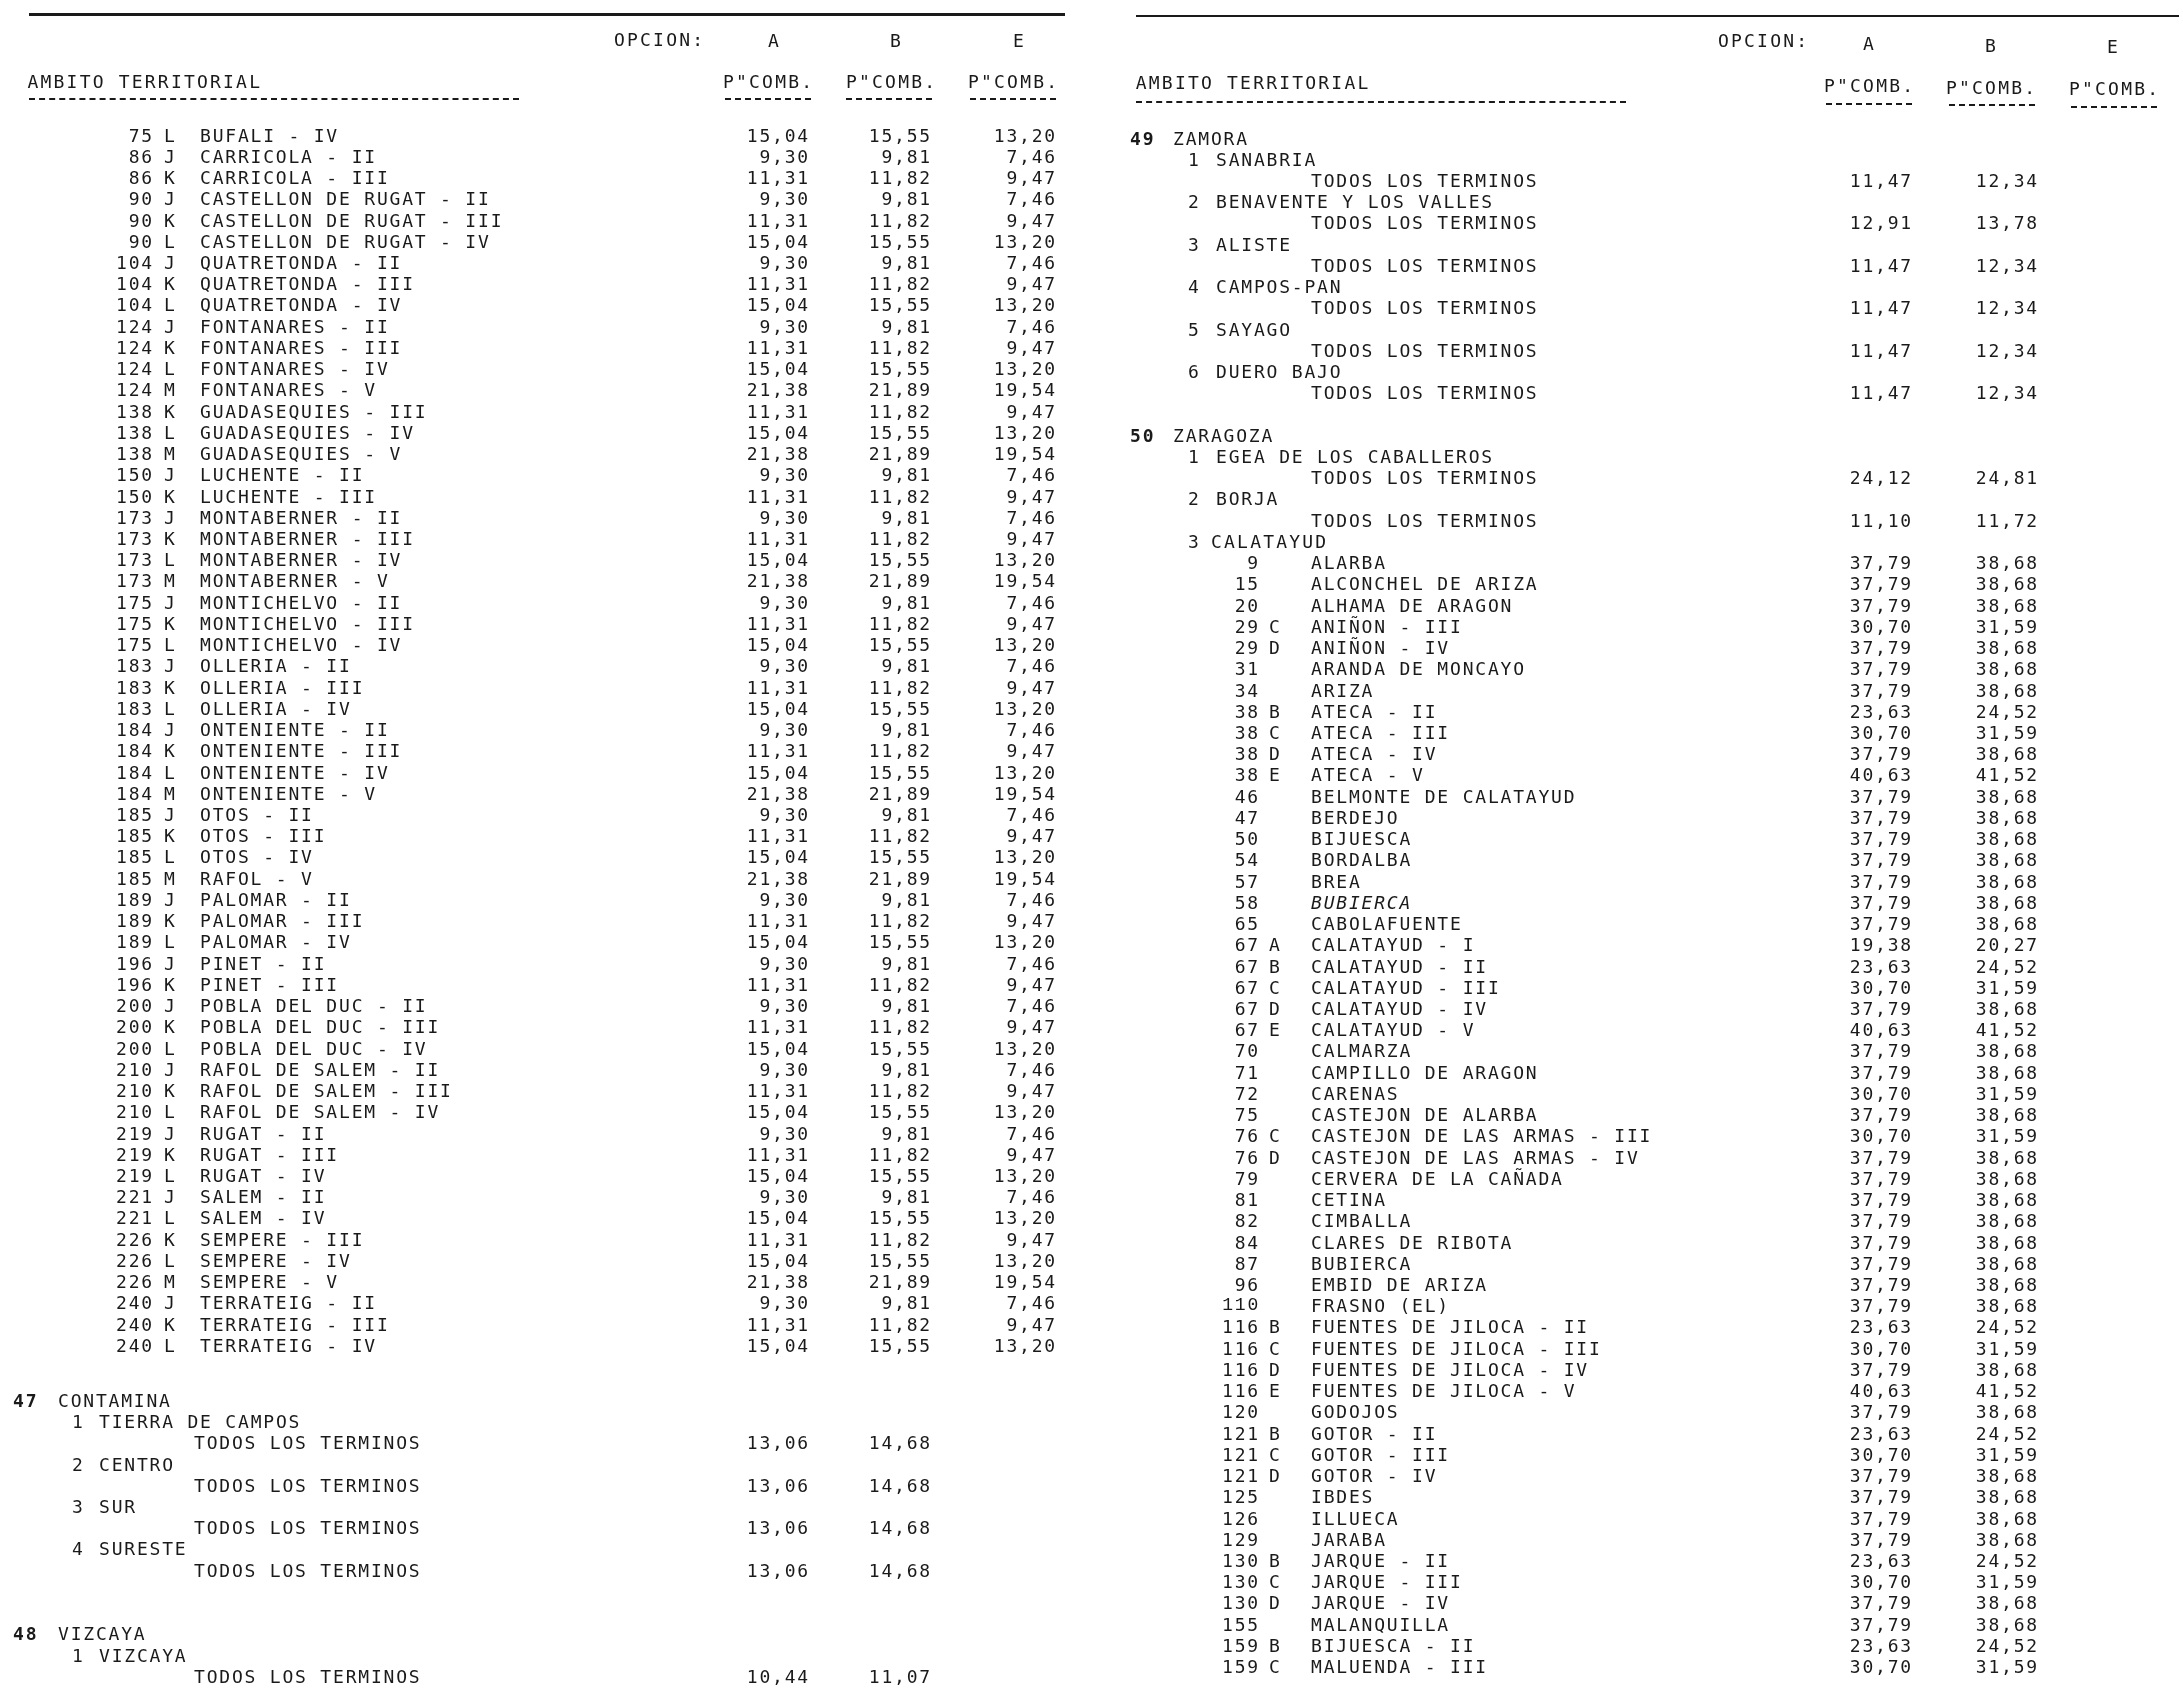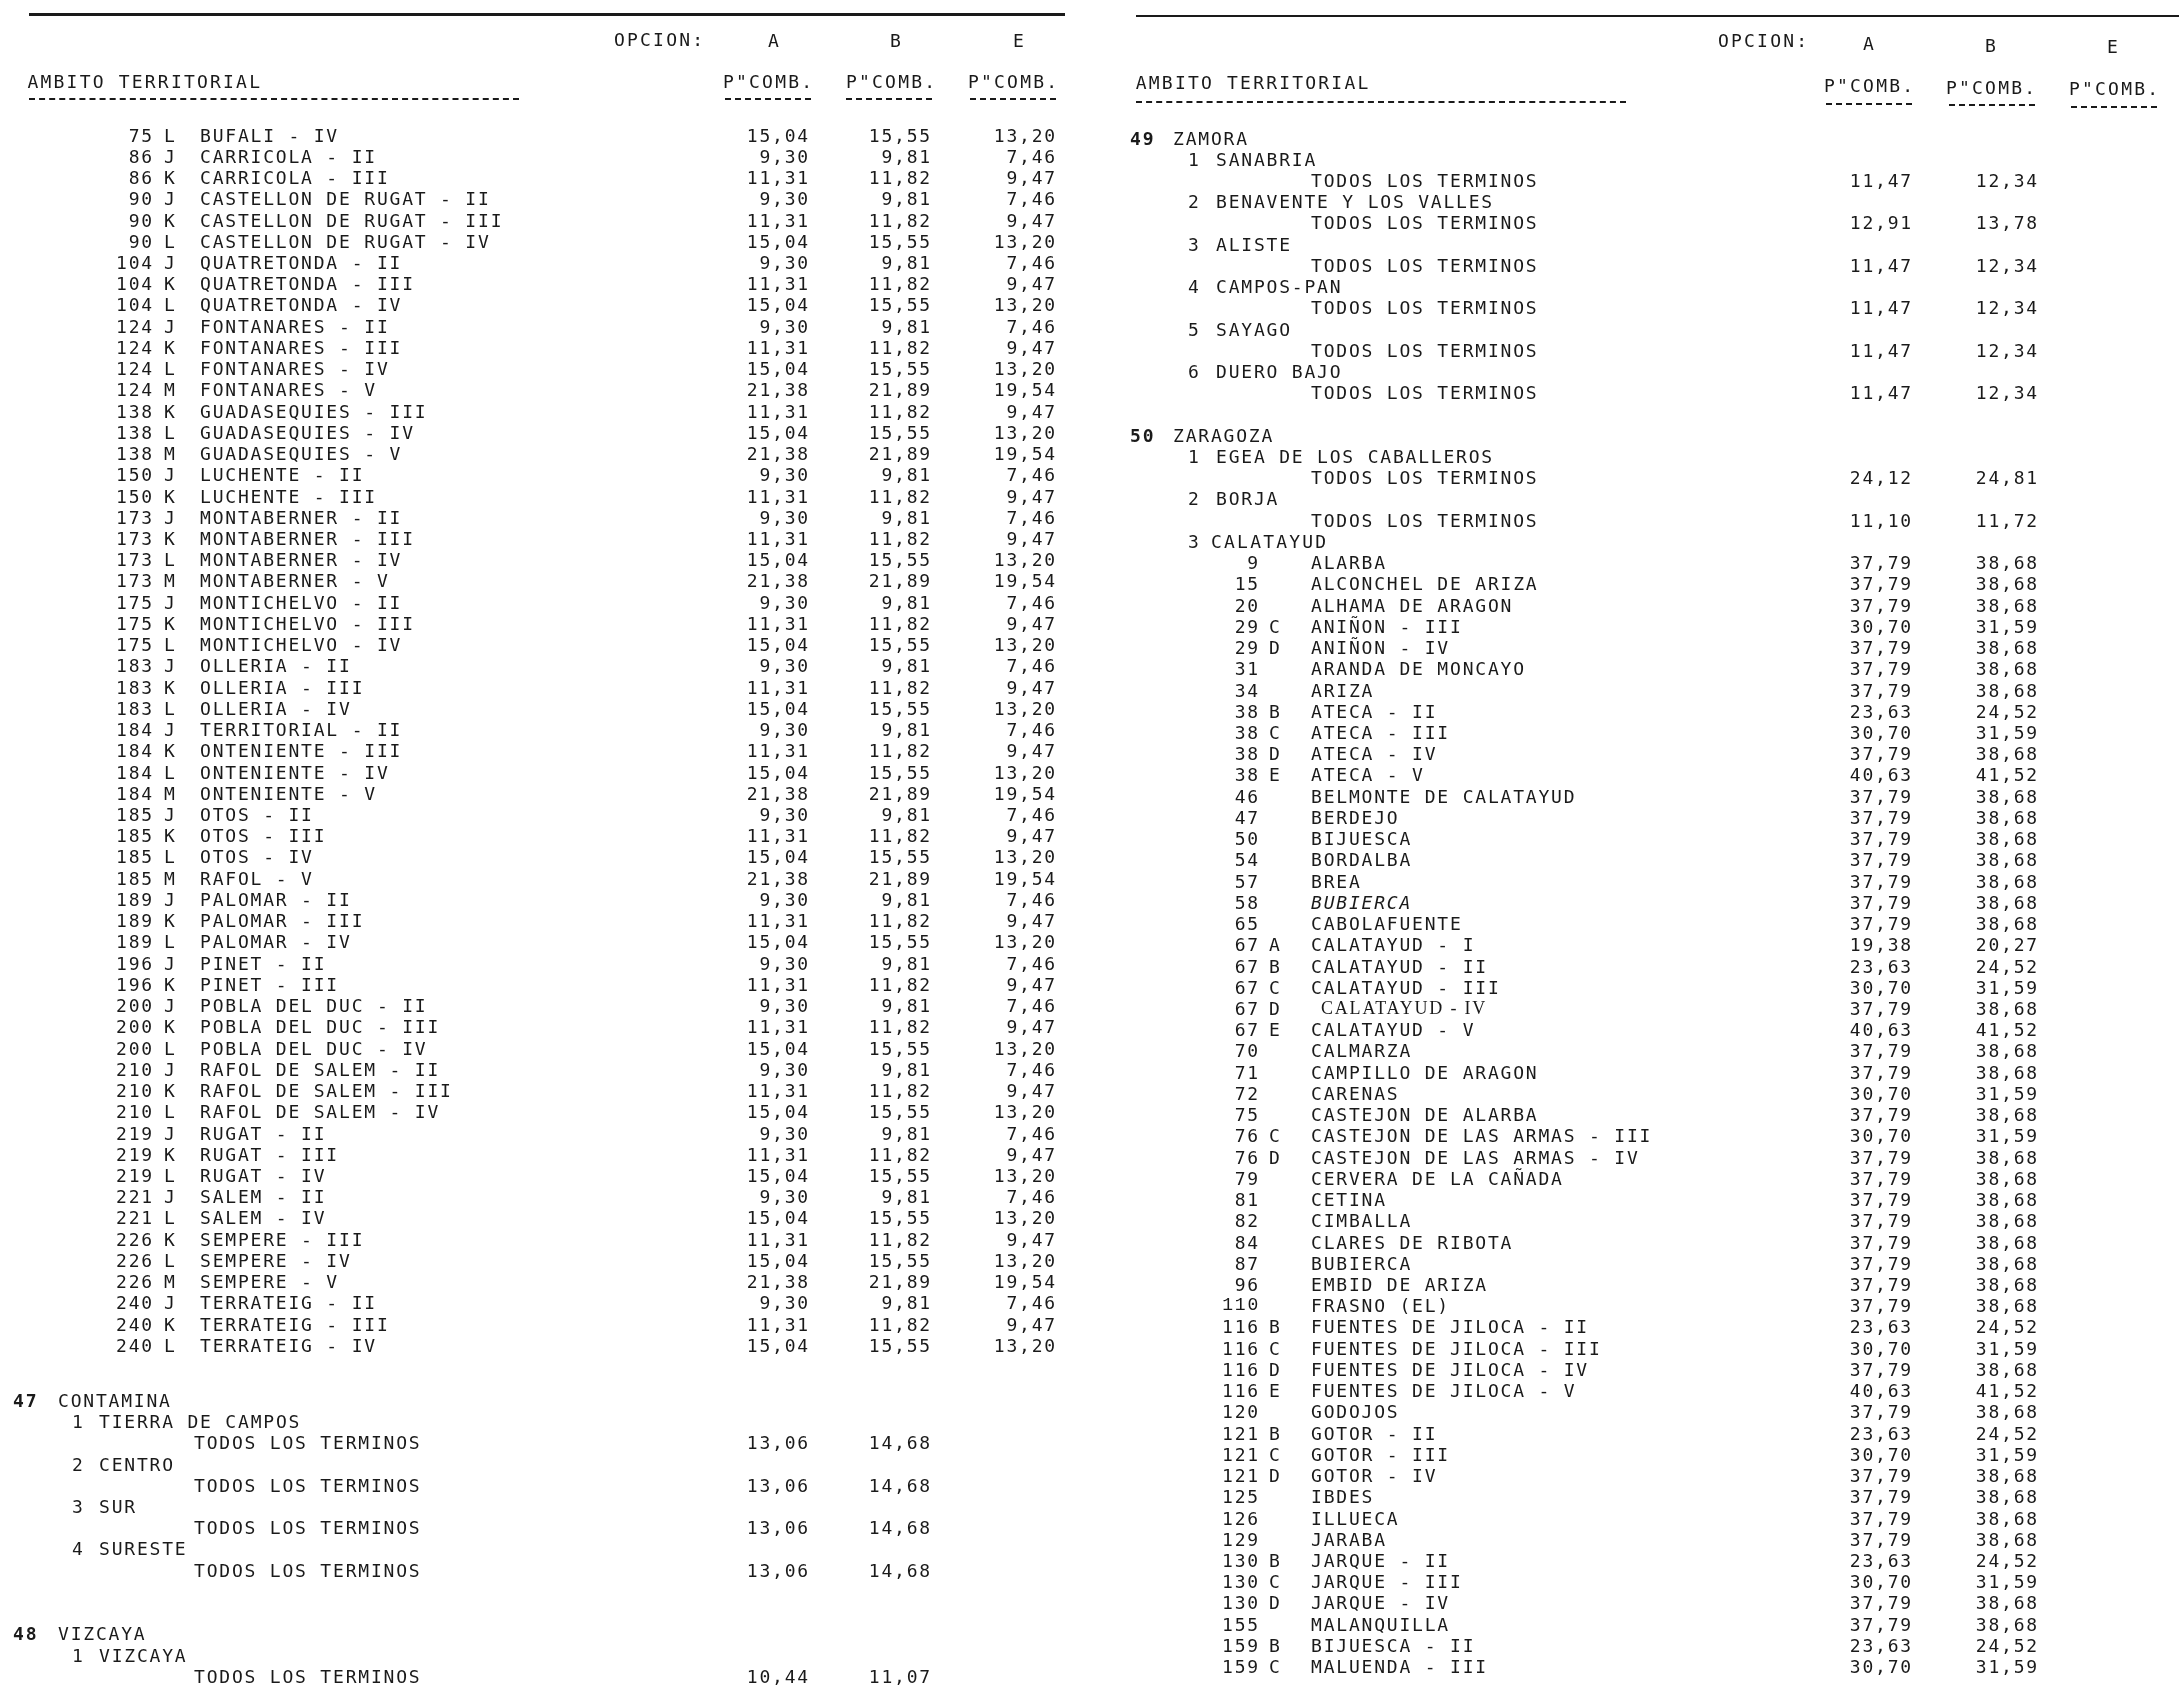--- a/index.html
+++ b/index.html
@@ -256,21 +256,21 @@
         <span class="code" style="left: 67px;">183</span>
         <span style="left: 164px;">L</span>
         <span style="left: 200px;">OLLERIA - IV</span>
         <span class="val" style="left: 694px;">15,04</span>
         <span class="val" style="left: 816px;">15,55</span>
         <span class="val" style="left: 941px;">13,20</span>
       </div>
       <div class="row" style="top: 719px;">
         <span class="code" style="left: 67px;">184</span>
         <span style="left: 164px;">J</span>
-        <span style="left: 200px;">TERRITORIAL - II</span>
+        <span style="left: 200px;">ONTENIENTE - II</span>
         <span class="val" style="left: 694px;">9,30</span>
         <span class="val" style="left: 816px;">9,81</span>
         <span class="val" style="left: 941px;">7,46</span>
       </div>
       <div class="row" style="top: 740px;">
         <span class="code" style="left: 67px;">184</span>
         <span style="left: 164px;">K</span>
         <span style="left: 200px;">ONTENIENTE - III</span>
         <span class="val" style="left: 694px;">11,31</span>
         <span class="val" style="left: 816px;">11,82</span>
@@ -799,21 +799,21 @@
       <div class="row" style="top: 977px;">
         <span class="code" style="left: 43px;">67</span>
         <span style="left: 139px;">C</span>
         <span style="left: 181px;">CALATAYUD - III</span>
         <span class="val" style="left: 667px;">30,70</span>
         <span class="val" style="left: 793px;">31,59</span>
       </div>
       <div class="row" style="top: 998px;">
         <span class="code" style="left: 43px;">67</span>
         <span style="left: 139px;">D</span>
-        <span style="left: 191px; font-family: Liberation Serif, serif;">CALATAYUD - IV</span>
+        <span style="left: 181px;">CALATAYUD - IV</span>
         <span class="val" style="left: 667px;">37,79</span>
         <span class="val" style="left: 793px;">38,68</span>
       </div>
       <div class="row" style="top: 1019px;">
         <span class="code" style="left: 43px;">67</span>
         <span style="left: 139px;">E</span>
         <span style="left: 181px;">CALATAYUD - V</span>
         <span class="val" style="left: 667px;">40,63</span>
         <span class="val" style="left: 793px;">41,52</span>
       </div>

